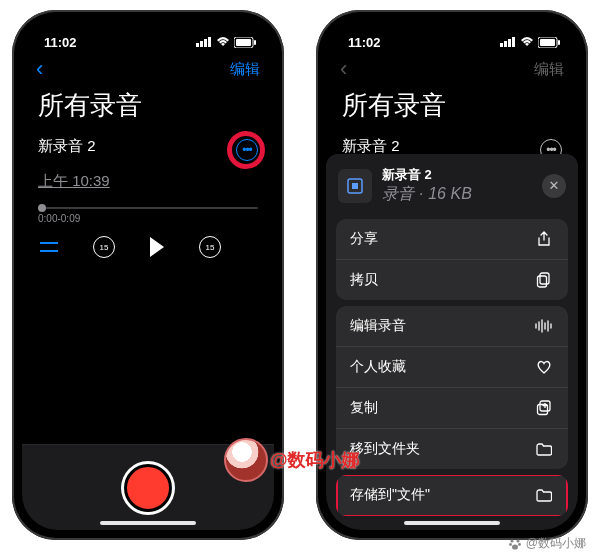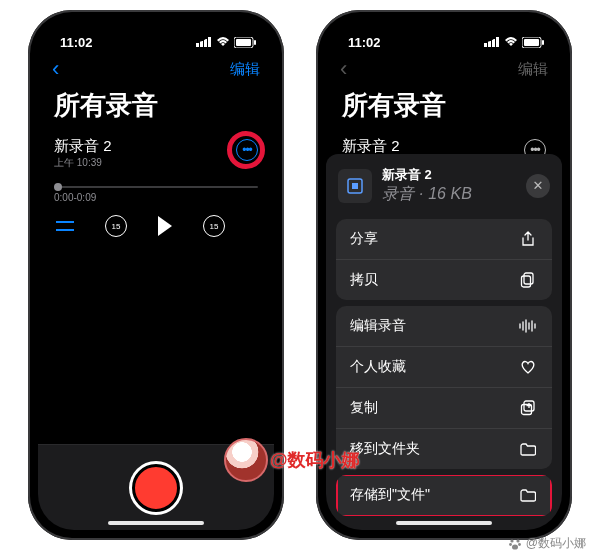--- a/index.html
+++ b/index.html
@@ -3,21 +3,21 @@
 <meta charset="utf-8">
 <style>
   * { box-sizing: border-box; margin: 0; padding: 0; }
   body {
     width: 600px; height: 556px;
     background: #ffffff;
     font-family: -apple-system, "Helvetica Neue", Arial, sans-serif;
     position: relative;
     overflow: hidden;
   }
-  .phones { display: flex; gap: 32px; padding: 10px 28px; }
+  .phones { display: flex; gap: 32px; padding: 10px 12px; }
   .phone {
     width: 278px; height: 530px;
     background: #000;
     border-radius: 44px;
     padding: 10px;
     position: relative;
     box-shadow: 0 0 0 2px #3a3a3c inset;
   }
   .screen {
     width: 100%; height: 100%;
@@ -44,26 +44,26 @@
   }
   .status-icons { display: flex; gap: 4px; align-items: center; }
   .sig, .wifi, .batt { display: inline-block; }
   .header {
     display: flex; justify-content: space-between; align-items: center;
     padding: 2px 14px 6px 14px;
   }
   .back-chev { color: #0a84ff; font-size: 22px; font-weight: 300; }
   .edit-link { color: #0a84ff; font-size: 15px; margin-left: 46px; }
   .title {
-    font-size: 26px; font-weight: 700;
+    font-size: 26px; font-weight: 400;
     padding: 0 16px 10px 16px;
   }
   .rec-item { padding: 4px 16px 6px 16px; position: relative; }
   .rec-name { font-size: 15px; font-weight: 500; }
-  .rec-time { font-size: 10px; color: #8e8e93; margin-top: 0; }
+  .rec-time { font-size: 15px; color: #8e8e93; margin-top: 16px; text-decoration: underline; }
   .more-btn {
     position: absolute; right: 16px; top: 6px;
     width: 22px; height: 22px;
     border: 1.5px solid #0a84ff;
     border-radius: 50%;
     display: flex; align-items: center; justify-content: center;
     color: #0a84ff; font-size: 12px; letter-spacing: -1px;
   }
   .more-btn.white { border-color: #bbb; color: #bbb; }
   .highlight-ring {

